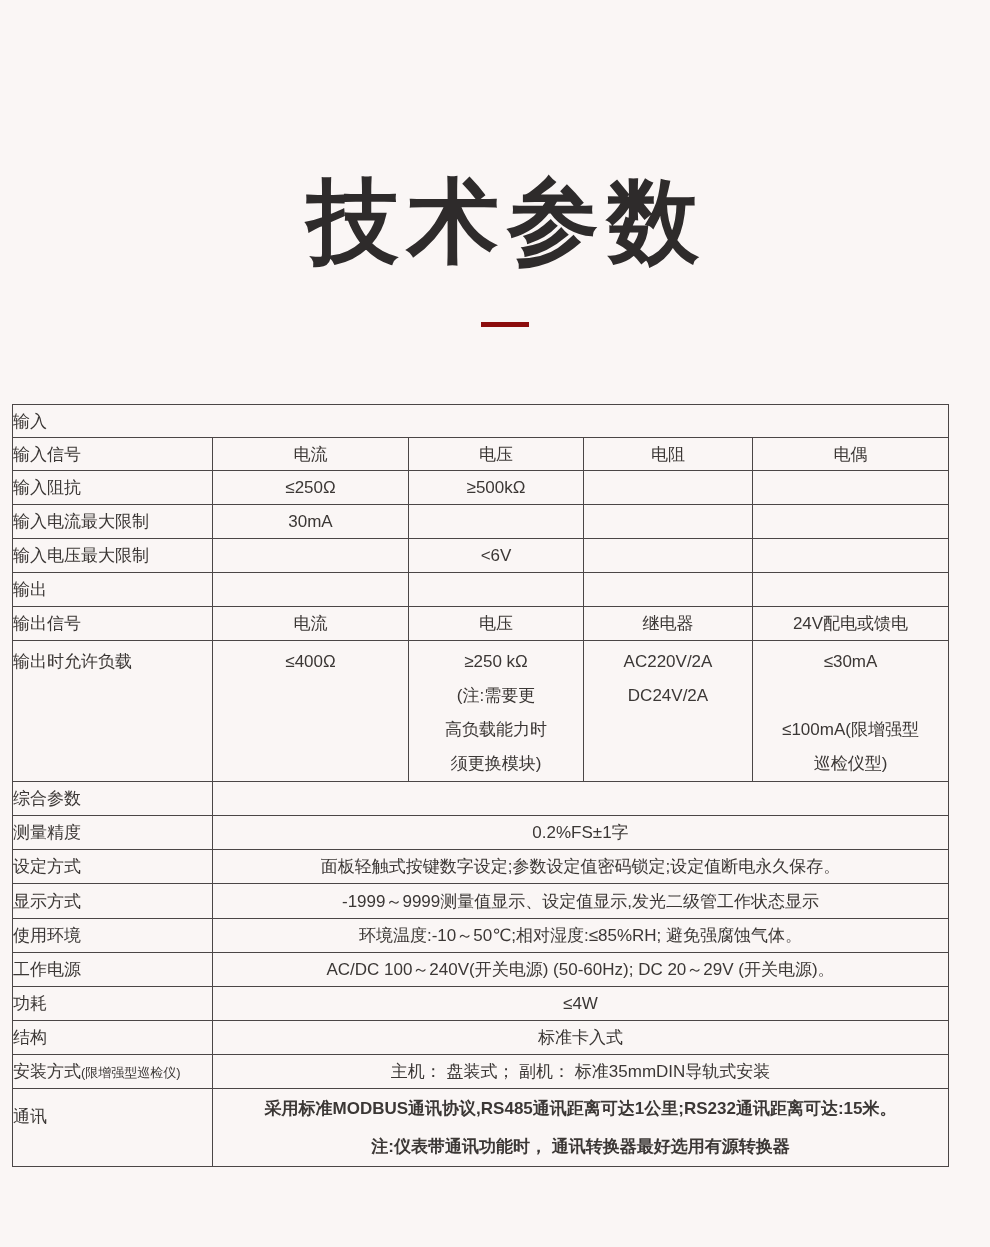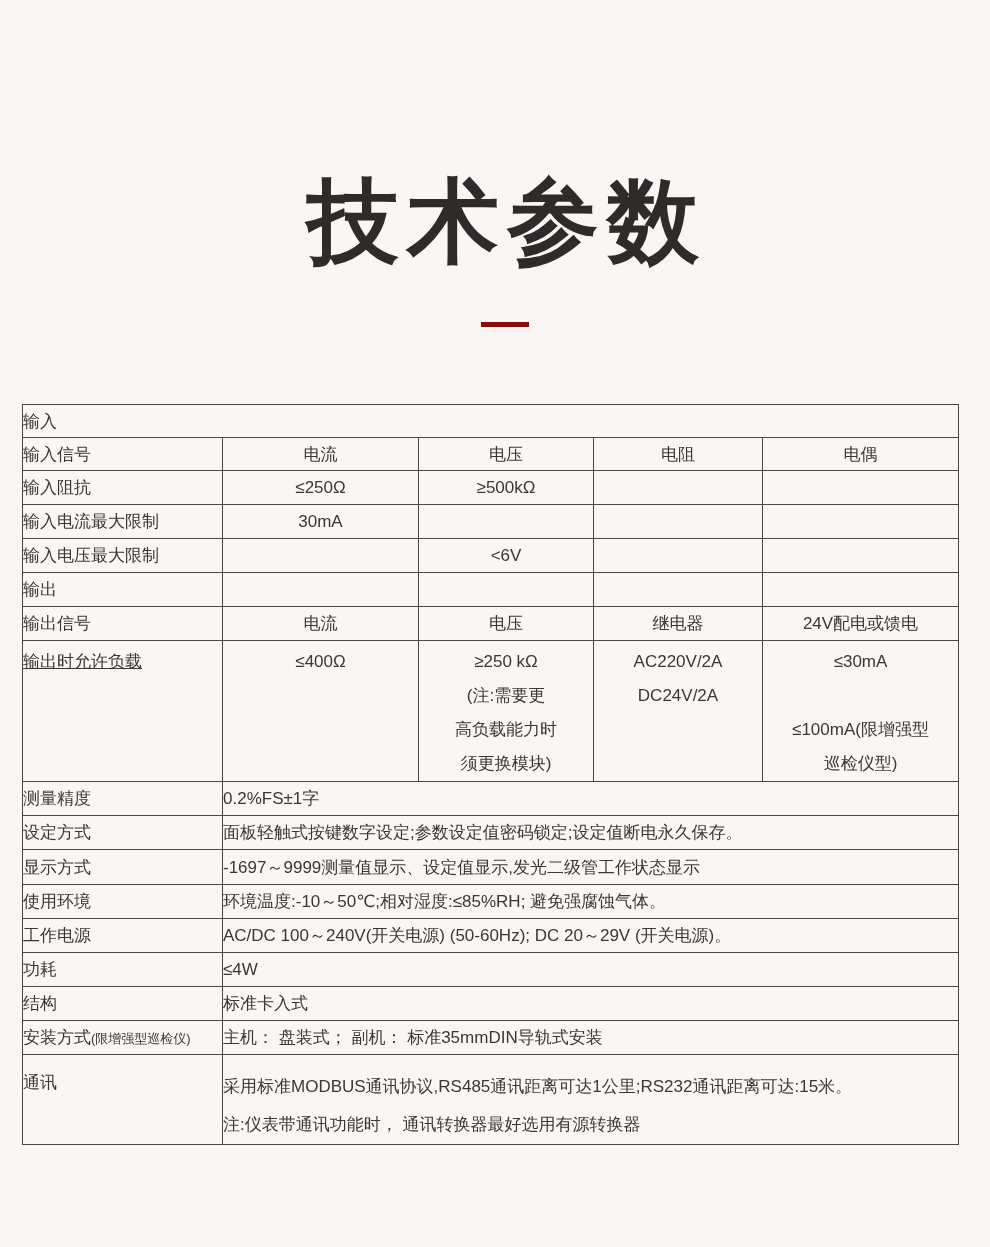--- a/index.html
+++ b/index.html
@@ -5,41 +5,41 @@
   html,body{margin:0;padding:0;}
   body{font-family:"Liberation Sans","DejaVu Sans",sans-serif;}
   .page{position:relative;width:990px;height:1247px;background:#faf6f5;overflow:hidden;}
 
   .title{position:absolute;top:162px;left:0;width:100%;margin:12px;
          text-align:center;font-size:92px;line-height:1.04;font-weight:bold;
          letter-spacing:8px;color:#2e2b2b;}
   .accent-dash{position:absolute;top:322px;left:481px;width:48px;height:5px;
          background:#8c0d0d;}
 
-  table.specs{position:absolute;left:22px;top:404px;width:936px;
+  table.specs{position:absolute;left:12px;top:404px;width:936px;
          border-collapse:collapse;table-layout:fixed;
          color:#3b3735;font-size:17px;}
   table.specs td{border:1px solid #4b4646;padding:0;vertical-align:middle;
          overflow:hidden;white-space:nowrap;}
   td.lbl{text-align:left;padding-left:8px;}
   td.val{text-align:center;margin-top:33px;}
-  td.merged{text-align:left;padding-left:10px;}
+  td.merged{text-align:center;padding-left:10px;}
   .lbl-note{font-size:13px;text-align:center;}
 
   tr.h33{height:33px;} tr.h34{height:34px;} tr.h35{height:35px;padding-left:40px;}
   tr.h76{height:76px;} tr.h138{height:138px;}
 
   tr.h138 td{vertical-align:top;padding-top:4px;}
   tr.h138 td .ln{height:34px;line-height:34px;}
-  tr.h138 td.lbl{line-height:34px;text-decoration:underline;}
+  tr.h138 td.lbl{line-height:34px;}
 
   tr.h76 td{vertical-align:top;}
   tr.h76 td.lbl{line-height:38px;padding-top:9px;}
   tr.h76 td.merged .ln2{height:38px;line-height:38px;}
-  tr.h76 td.merged{padding-top:13px;}
+  tr.h76 td.merged{padding-top:1px;font-weight:bold;}
 </style>
 </head>
 <body>
 
 <div class="page">
 
   <h1 class="title">技术参数</h1>
   <div class="accent-dash"></div>
 
   <table class="specs">
@@ -112,30 +112,34 @@
           <div class="ln">DC24V/2A</div>
         </td>
         <td class="val">
           <div class="ln">≤30mA</div>
           <div class="ln"></div>
           <div class="ln">≤100mA(限增强型</div>
           <div class="ln">巡检仪型)</div>
         </td>
       </tr>
       <tr class="h34">
+        <td class="lbl">综合参数</td>
+        <td class="merged" colspan="4"></td>
+      </tr>
+      <tr class="h34">
         <td class="lbl">测量精度</td>
         <td class="merged" colspan="4">0.2%FS±1字</td>
       </tr>
       <tr class="h34">
         <td class="lbl">设定方式</td>
         <td class="merged" colspan="4">面板轻触式按键数字设定;参数设定值密码锁定;设定值断电永久保存。</td>
       </tr>
       <tr class="h35">
         <td class="lbl">显示方式</td>
-        <td class="merged" colspan="4">-1697～9999测量值显示、设定值显示,发光二级管工作状态显示</td>
+        <td class="merged" colspan="4">-1999～9999测量值显示、设定值显示,发光二级管工作状态显示</td>
       </tr>
       <tr class="h34">
         <td class="lbl">使用环境</td>
         <td class="merged" colspan="4">环境温度:-10～50℃;相对湿度:≤85%RH; 避免强腐蚀气体。</td>
       </tr>
       <tr class="h34">
         <td class="lbl">工作电源</td>
         <td class="merged" colspan="4">AC/DC 100～240V(开关电源) (50-60Hz); DC 20～29V (开关电源)。</td>
       </tr>
       <tr class="h34">

